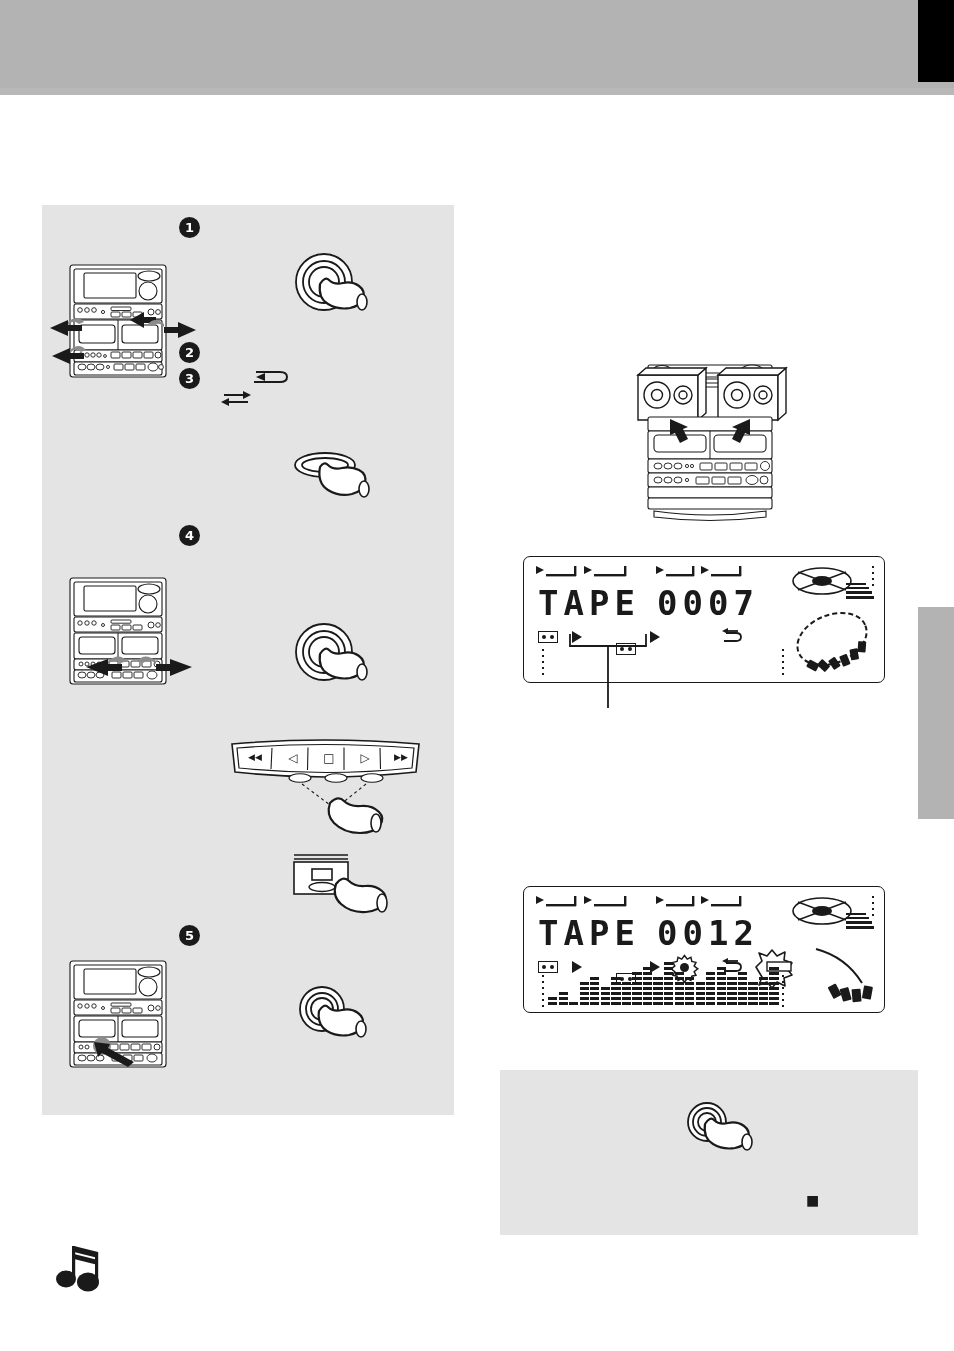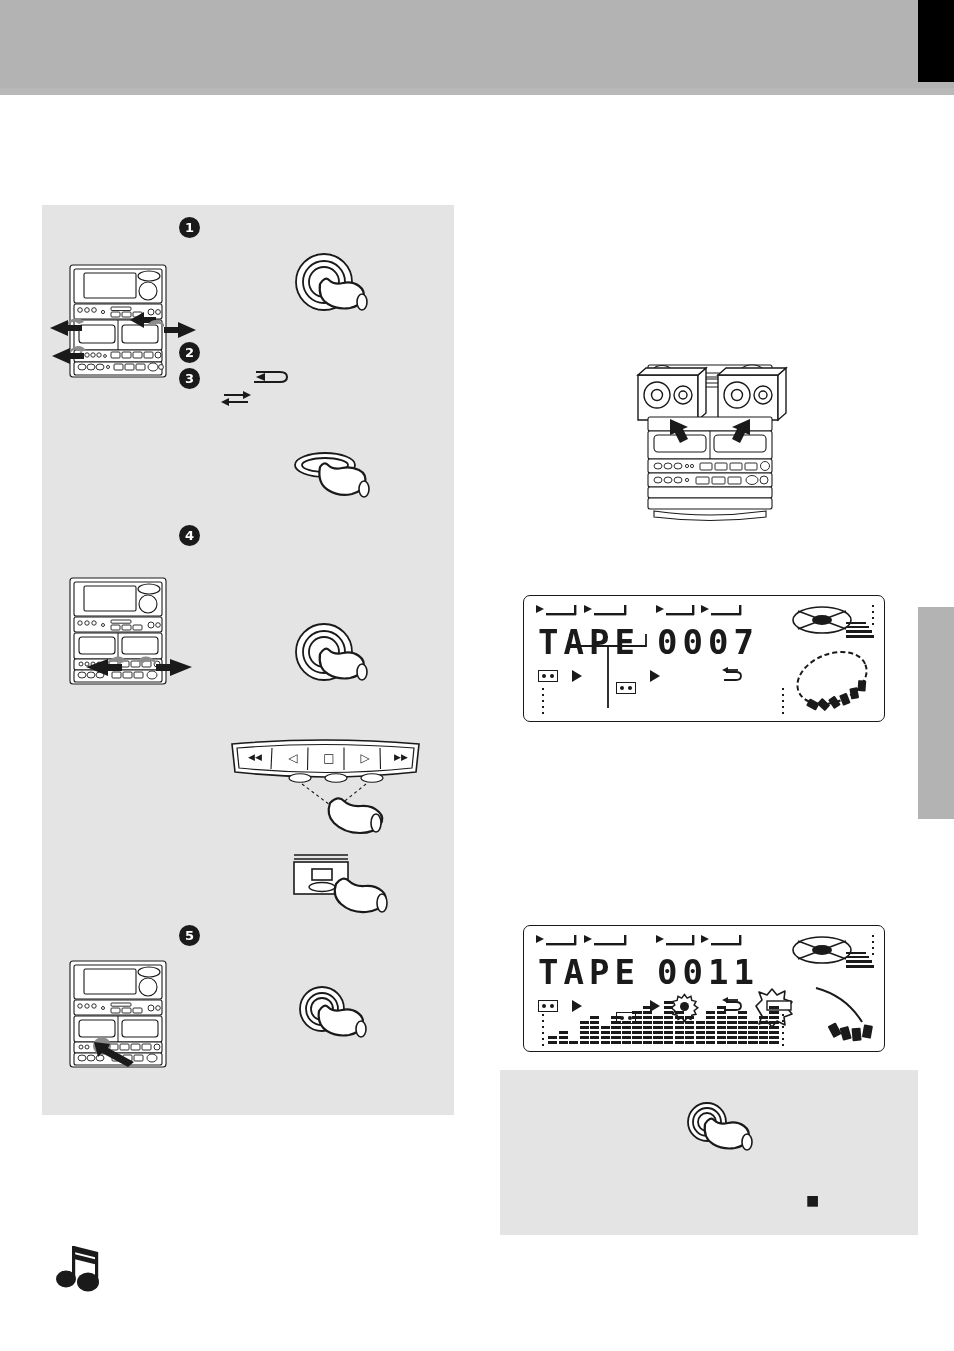--- a/index.html
+++ b/index.html
@@ -19,21 +19,21 @@
 
   
   #steps-panel{left:42px;top:205px;width:412px;height:910px;background:#e4e4e4;}
 
   
   .step-num{width:21px;height:21px;border-radius:50%;background:#1a1a1a;
             color:#fff;font-size:13px;font-weight:bold;line-height:21px;
             text-align:center;font-family:"DejaVu Sans", sans-serif;}
 
   
-  .lcd{background:#ffffff;border:1.6px solid #1a1a1a;border-radius:7px;margin-top:39px;}
+  .lcd{background:#ffffff;border:1.6px solid #1a1a1a;border-radius:7px;}
   .note-box{background:#e4e4e4;}
 
   
   .seg{font-family:"DejaVu Sans Mono", monospace;font-weight:bold;
        color:#1a1a1a;letter-spacing:5px;}
   .lcd-big{font-size:34px;line-height:34px;}
 
   .cass-ic{width:20px;height:12px;border:1.4px solid #1a1a1a;
            box-sizing:border-box;background:#fff;position:relative;}
   .cass-ic::before,.cass-ic::after{content:"";position:absolute;top:3px;
@@ -554,21 +554,21 @@
           <rect x="132" y="10" width="28" height="2.4"></rect>
           <rect x="158" y="2" width="2.4" height="10"></rect>
       <path d="M167 2 l8 4 -8 4 Z"></path>
           <rect x="177" y="10" width="30" height="2.4"></rect>
           <rect x="205" y="2" width="2.4" height="10"></rect>
     </g>
   </svg>
   </div>
 
   <div class="abs seg lcd-big" style="left:14px;top:29px;">TAPE</div>
-  <div class="abs seg lcd-big" style="left:133px;top:29px;">0011</div>
+  <div class="abs seg lcd-big" style="left:133px;top:29px;">0012</div>
 
   <div class="abs cass-ic" style="left:14px;top:74px;"></div>
   <div class="abs play-tri" style="left:48px;top:74px;"></div>
   <div class="abs cass-ic" style="left:92px;top:74px;"></div>
   <div class="abs play-tri" style="left:126px;top:74px;"></div>
 
   <div class="abs" style="left:148px;top:68px;">
   <svg width="26" height="26" viewBox="0 0 26 26">
     <path d="M13 0 l3 4 4 -2 1 4.5 4.5 1 -2 4 4 3 -4 3 2 4 -4.5 1 -1 4.5 -4 -2 -3 4
              -3 -4 -4 2 -1 -4.5 -4.5 -1 2 -4 -4 -3 4 -3 -2 -4 4.5 -1 1 -4.5 4 2 Z" fill="#fff" stroke="#1a1a1a" stroke-width="1.6" transform="translate(0.5,0.5) scale(0.92)"></path>

